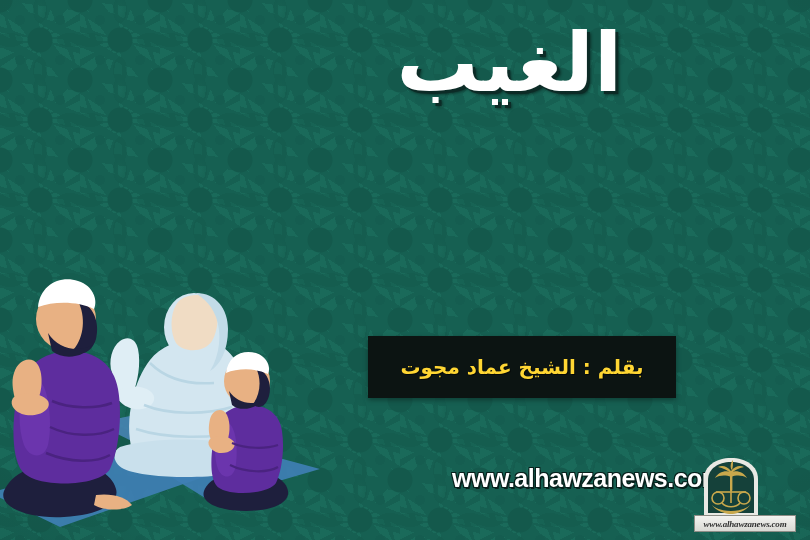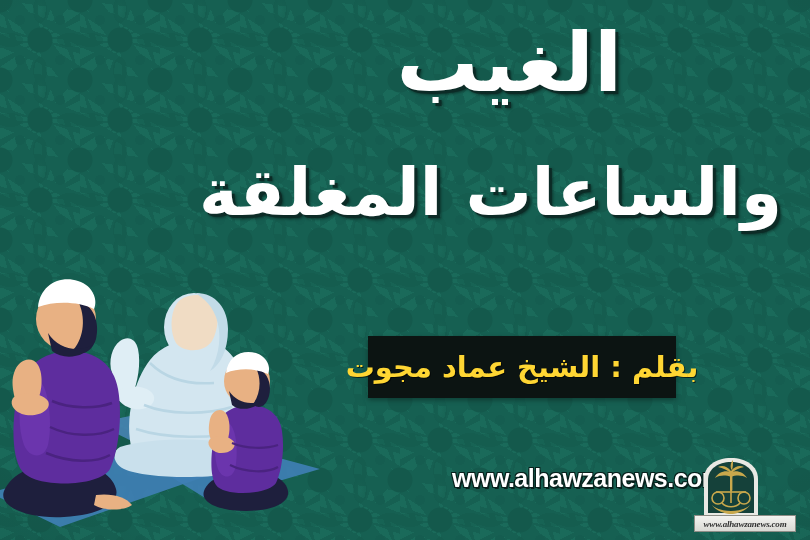--- a/index.html
+++ b/index.html
@@ -67,21 +67,21 @@
 
   
   #byline-box{
     position:absolute;left:368px;top:336px;width:308px;height:62px;
     background:#0c1412;
     display:flex;align-items:center;justify-content:center;
     direction:rtl;z-index:22;
     box-shadow:0 2px 5px rgba(0,0,0,.35);
   }
   #byline-text{
-    color:#ffd633;font-size:29px;font-weight:bold;white-space:nowrap;
+    color:#ffd633;font-size:20px;font-weight:bold;white-space:nowrap;
     text-shadow:1px 1px 0 rgba(0,0,0,.6);
   }
 
   
   #footer{position:absolute;left:452px;top:462px;width:248px;text-align:center;direction:rtl;z-index:22;}
   #footer-ar{
     color:#ffffff;font-size:18px;font-weight:bold;white-space:nowrap;line-height:1.15;
     text-shadow:1.5px 1.5px 0 #08201c, -1px 1px 0 #08201c, 1px -1px 0 #08201c, -1px -1px 0 #08201c;
   }
   #footer-url{
@@ -189,23 +189,20 @@
         <path d="M232 238 C246 244 266 244 278 240" stroke="#4a2380" stroke-width="2.2" fill="none"></path>
         <path d="M230 260 C246 268 268 268 278 262" stroke="#4a2380" stroke-width="2.2" fill="none"></path>
       </g>
     </svg>
   </div>
 
   <div class="title-wrap" id="title1">
     <div class="title-line">الغيب</div>
   </div>
 
-  <div class="title-wrap" id="title2">
-    <div class="title-line">والساعات المغلقة</div>
-  </div>
 
   <div id="byline-box">
     <span id="byline-text">بقلم : الشيخ عماد مجوت</span>
   </div>
 
   <div id="footer">
     <div id="footer-url">www.alhawzanews.com</div>
   </div>
 
   <div id="logo">

